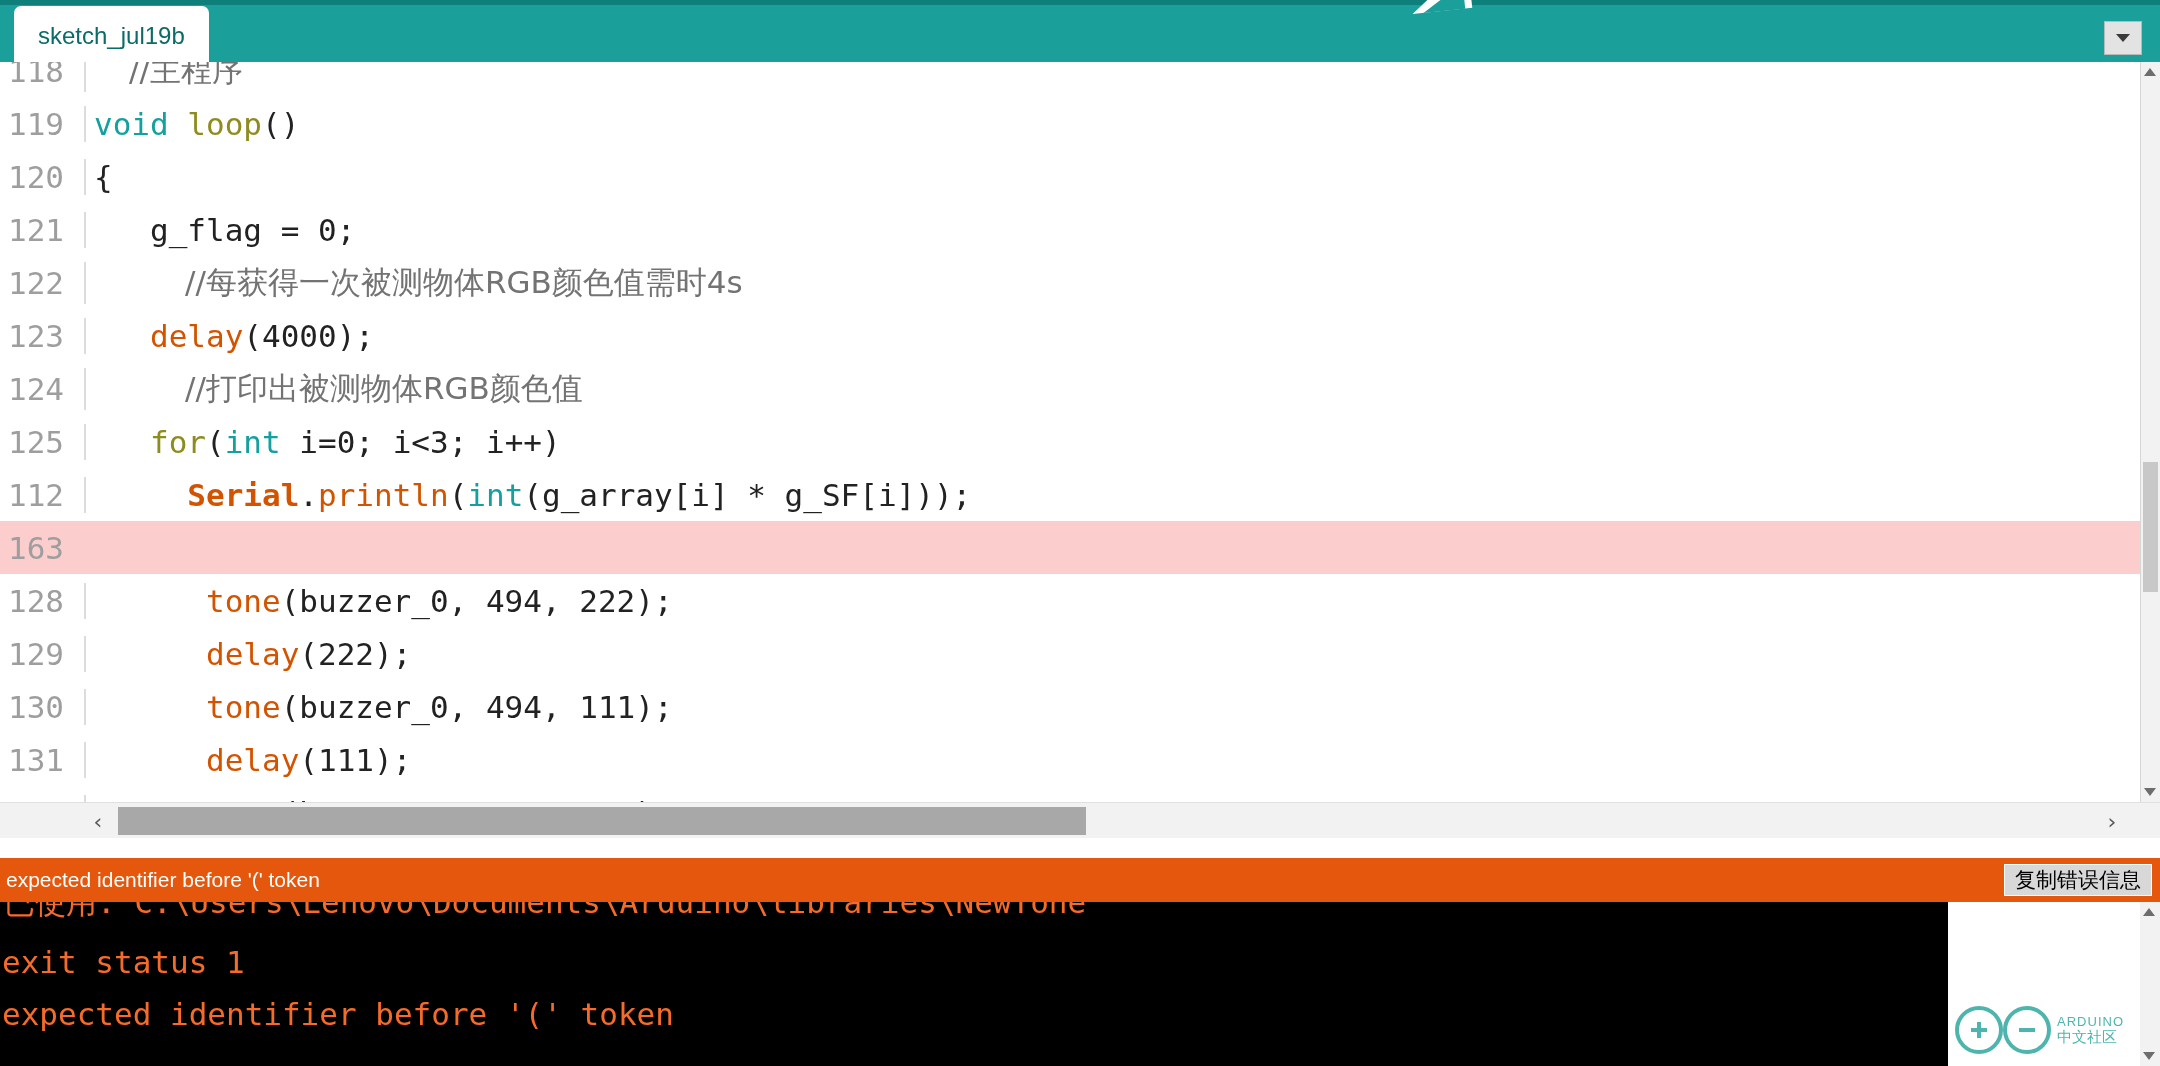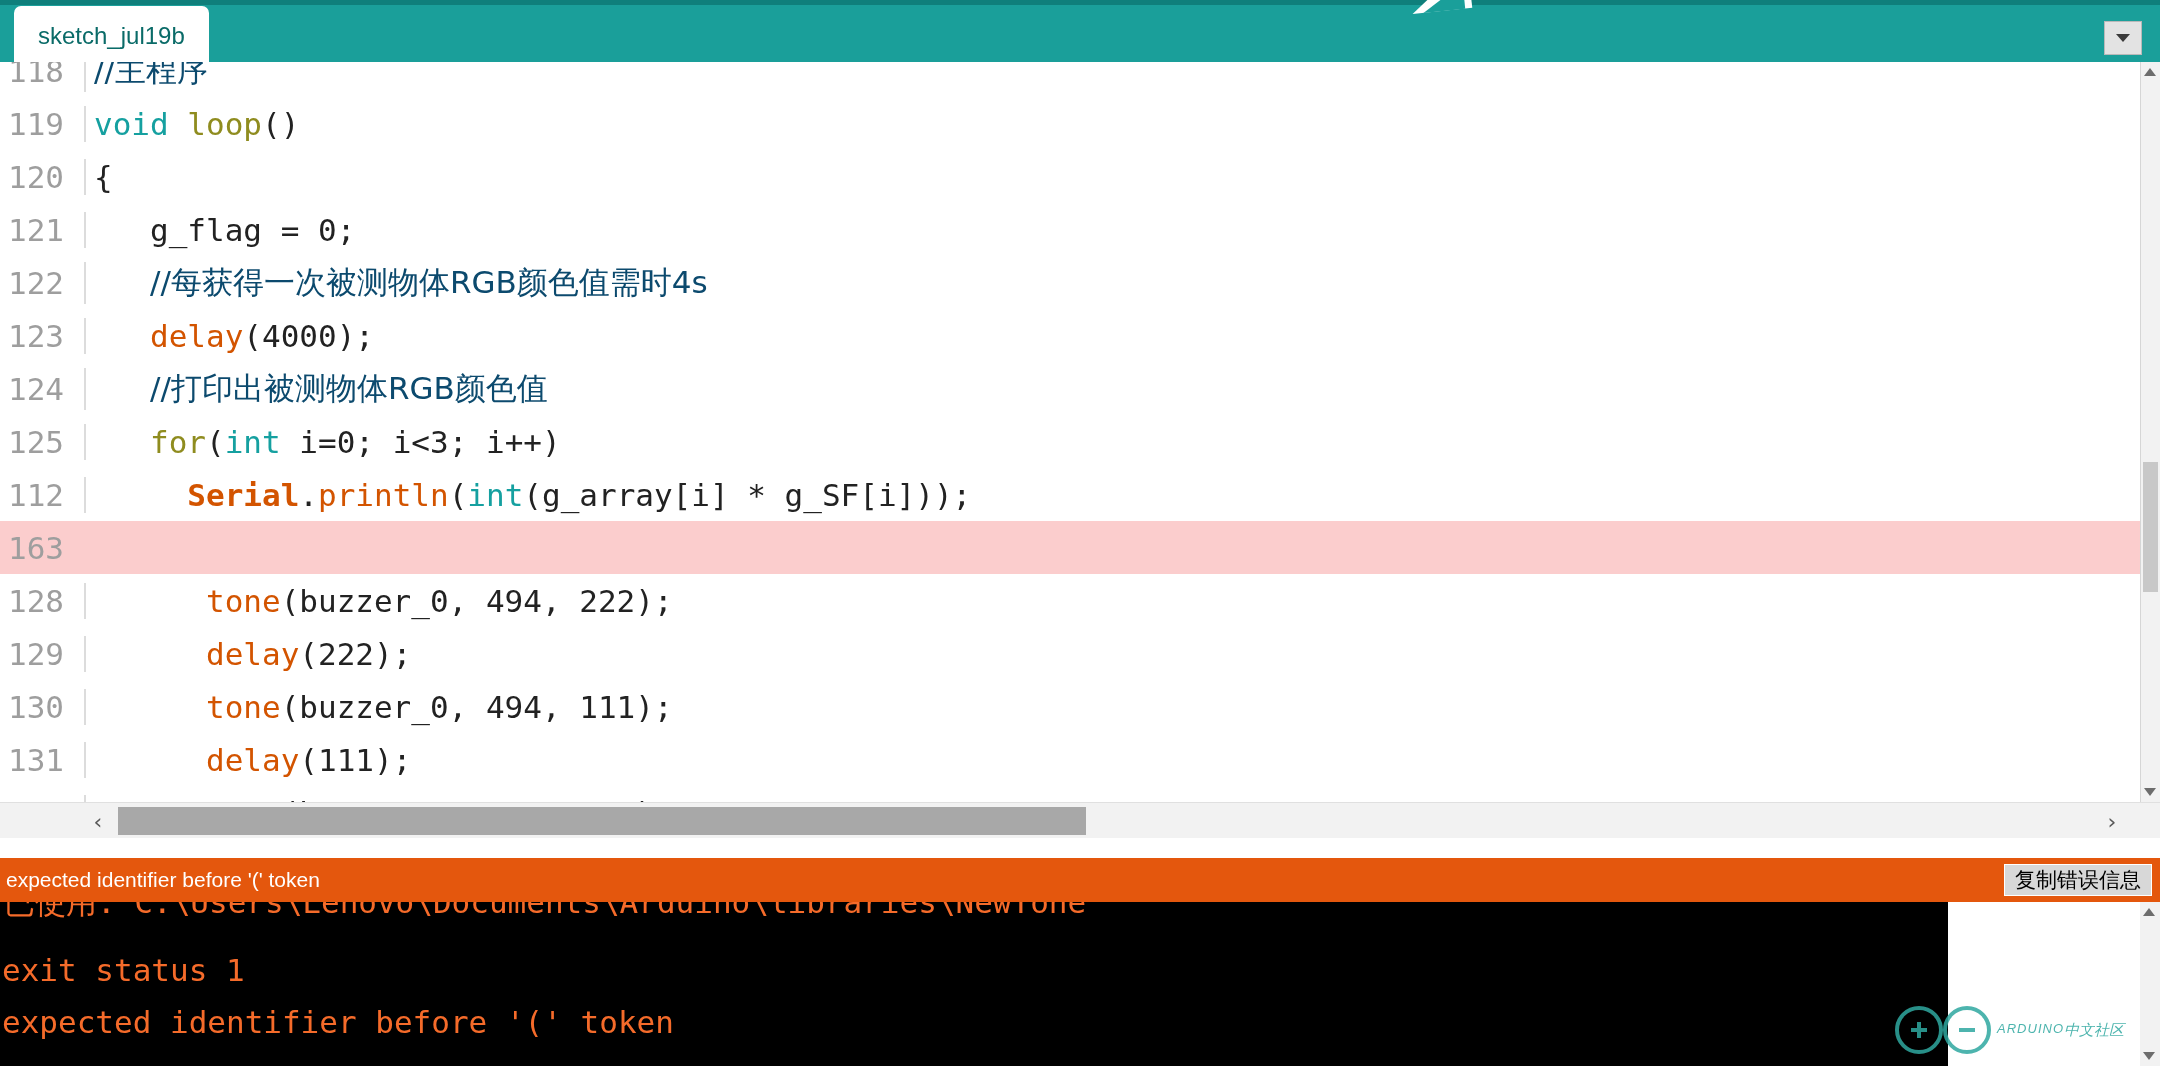--- a/index.html
+++ b/index.html
@@ -104,21 +104,21 @@
     font-family: "DejaVu Sans Mono", monospace;
     font-size: 31px;
   }
   .code-line:first-child .code-text { border-left: 2px solid #dcdcdc; }
 
   
   .t-kw   { color: #15a0a0; }             
   .t-fn   { color: #8f8c1f; }             
   .t-call { color: #d35400; }             
   .t-obj  { color: #d35400; font-weight: bold; } 
-  .t-cmt  { color: #0c4a6e; }
+  .t-cmt  { color: #737373; margin-left: 35px; }
   .t-op   { color: #8a8a8a; }
   .t-plain{ color: #222222; }
 
   .cjk { font-family: "DejaVu Sans", "Liberation Sans", sans-serif; }
 
   
   .v-scroll {
     position: absolute; right: 0; top: 62px;
     width: 20px; height: 740px;
     background: #f2f2f2;
@@ -237,24 +237,23 @@
   }
   .wm-infinity .pl-h {
     position: absolute; left: 16px; top: 26px;
     width: 16px; height: 4px; background: #2fa8a0;
   }
   .wm-infinity .mn-h {
     position: absolute; right: 16px; top: 26px;
     width: 16px; height: 4px; background: #2fa8a0;
   }
   .wm-text {
-    display: flex; flex-direction: row;
+    display: flex; flex-direction: column;
     font-family: "Liberation Sans", sans-serif;
     line-height: 1.1;
-    font-style: italic;
   }
   .wm-text .t1 { color: #2fa8a0; font-size: 13px; letter-spacing: 1px; }
   .wm-text .t2 { color: #2fa8a0; font-size: 15px; }
 </style>
 </head>
 <body>
 
 <div id="app">
 
   <div class="toolbar">
@@ -306,21 +305,21 @@
     <div class="h-arrow right">›</div>
   </div>
 
   <div class="error-bar">
     <span class="msg">expected identifier before '(' token</span>
     <div class="copy-btn">复制错误信息</div>
   </div>
 
   <div class="console">
     <div class="console-line clipped">已使用: C:\Users\Lenovo\Documents\Arduino\libraries\NewTone</div>
-    <div id="console-lines" style="padding-top:34px;margin-top:8px;">
+    <div id="console-lines" style="padding-top:34px;">
         <div class="console-line">exit status 1</div>
         <div class="console-line">expected identifier before '(' token</div>
       </div>
   </div>
   <div class="console-scroll">
     <span class="arr arr-up"></span>
     <span class="arr arr-dn"></span>
   </div>
 
   <div class="watermark">

